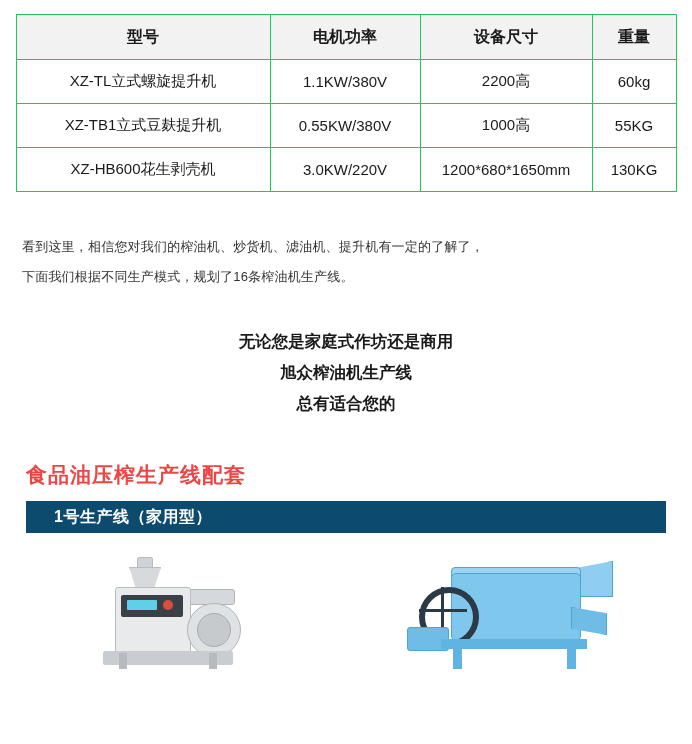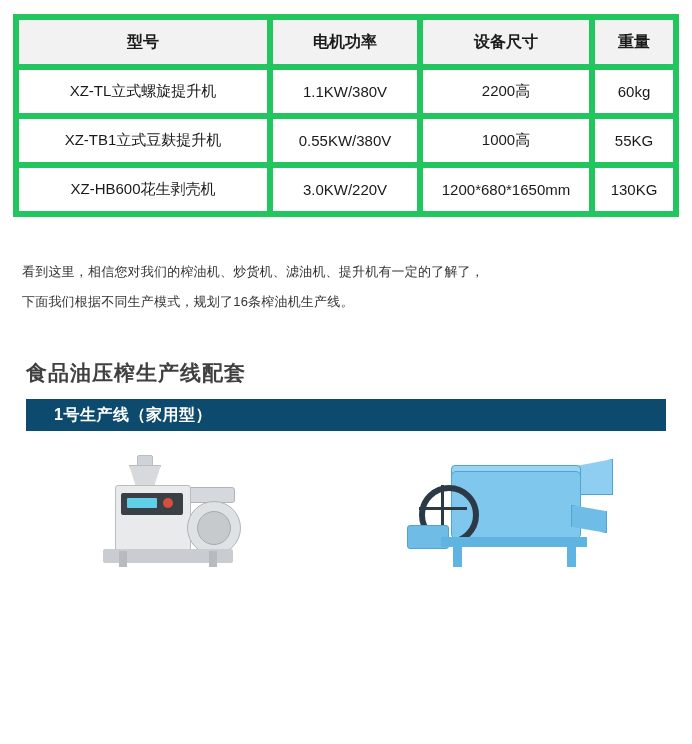--- a/index.html
+++ b/index.html
@@ -22,21 +22,21 @@
 
   
   .spec-table {
     width: 660px;
     margin: 14px auto 0 auto;
     border-collapse: collapse;
     table-layout: fixed;
   }
   .spec-table th,
   .spec-table td {
-    border: 6px solid #22c55e;
+    border: 1px solid #22c55e;
     text-align: center;
     vertical-align: middle;
     font-size: 15px;
     color: #1a1a1a;
     padding: 0;
     height: 43px;
   }
   .spec-table thead th {
     background: #f2f2f2;
     font-weight: bold;
@@ -69,21 +69,21 @@
     line-height: 31px;
     color: #1a1a1a;
   }
 
   
   .section-wrap {
     margin-top: 42px;
     padding-left: 26px;
   }
   .section-title {
-    color: #404040;
+    color: #ef4444;
     font-size: 21px;
     font-weight: bold;
     letter-spacing: 1px;
   }
   .subsection-bar {
     margin-top: 12px;
     width: 640px;
     height: 32px;
     background: #0c4a6e;
     display: flex;
@@ -183,20 +183,25 @@
         <td>130KG</td>
       </tr>
     </tbody>
   </table>
 
   <div class="para-block">
     <p>看到这里，相信您对我们的榨油机、炒货机、滤油机、提升机有一定的了解了，</p>
     <p>下面我们根据不同生产模式，规划了16条榨油机生产线。</p>
   </div>
 
+  <div class="center-block">
+    <div>无论您是家庭式作坊还是商用</div>
+    <div>旭众榨油机生产线</div>
+    <div>总有适合您的</div>
+  </div>
 
   <div class="section-wrap">
     <div class="section-title">食品油压榨生产线配套</div>
     <div class="subsection-bar">
       <span class="bar-label">1号生产线（家用型）</span>
     </div>
   </div>
 
   <div class="products">
 

